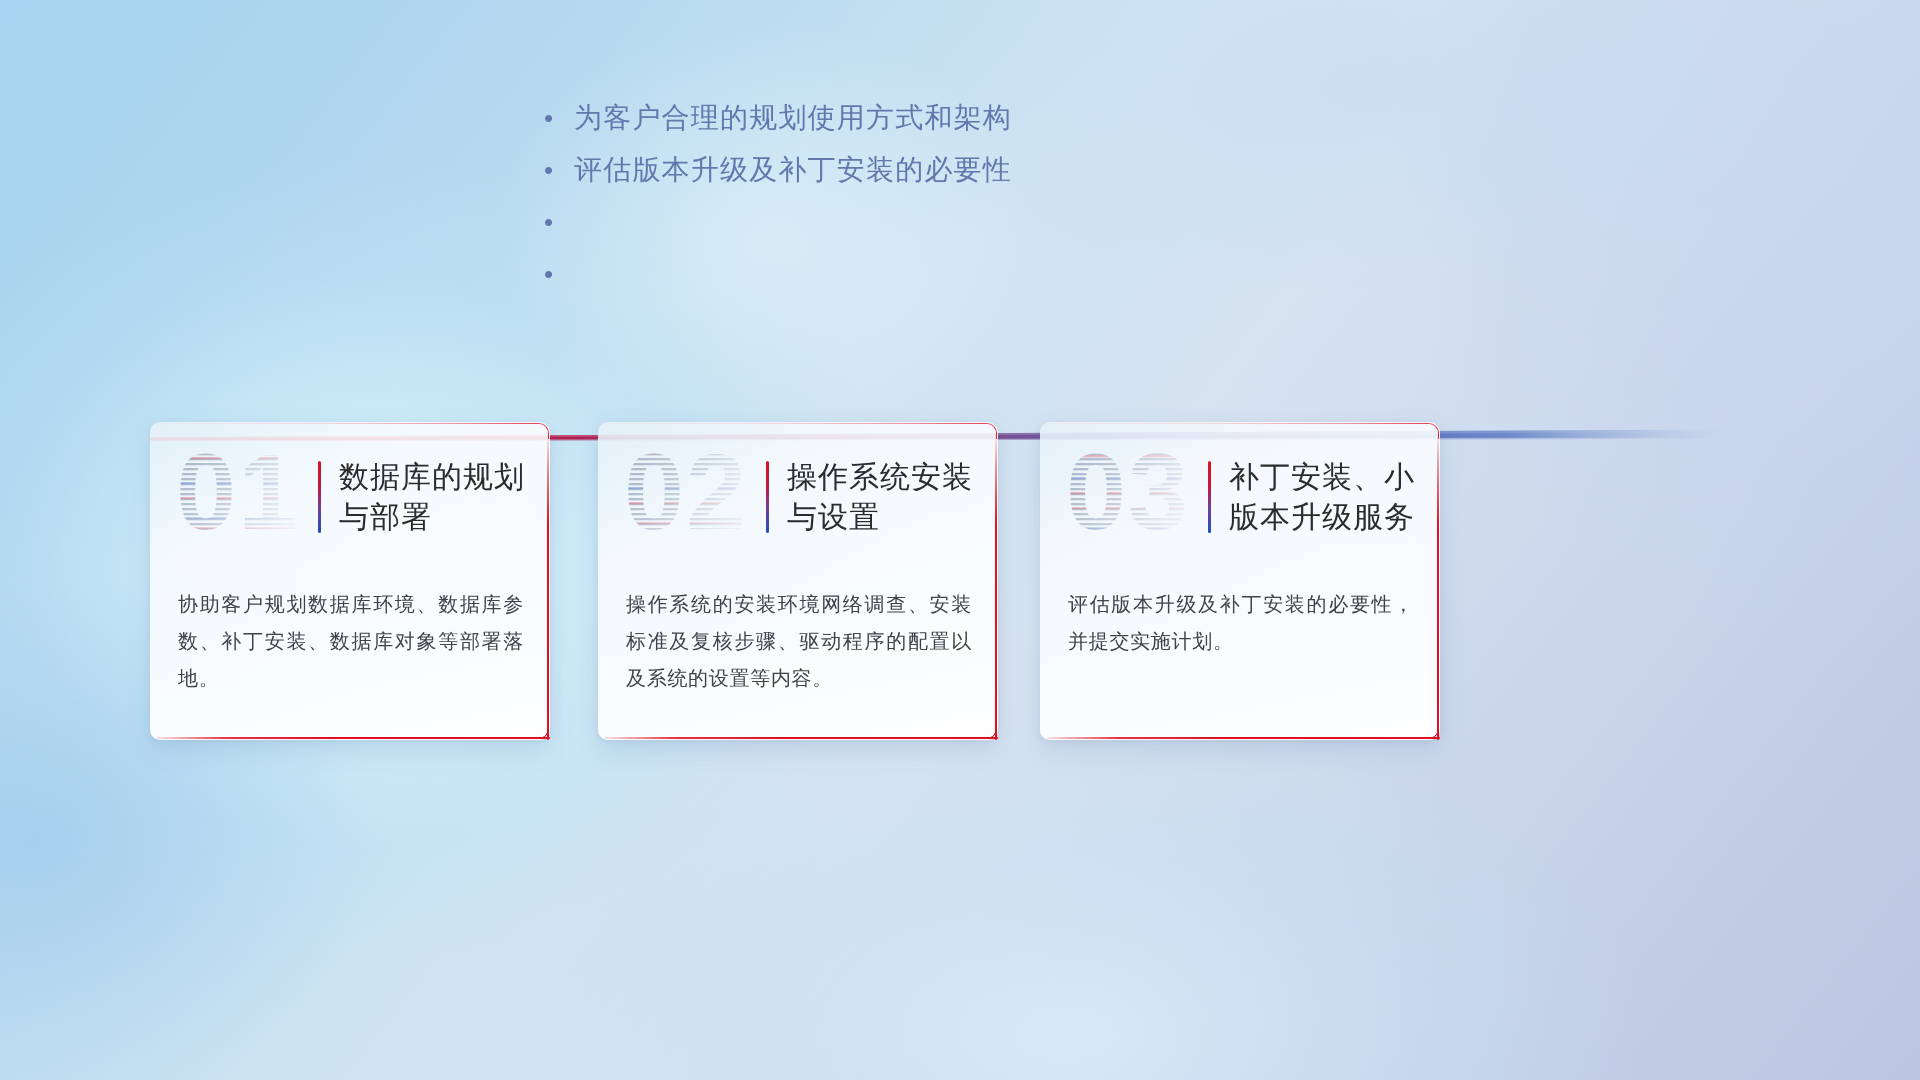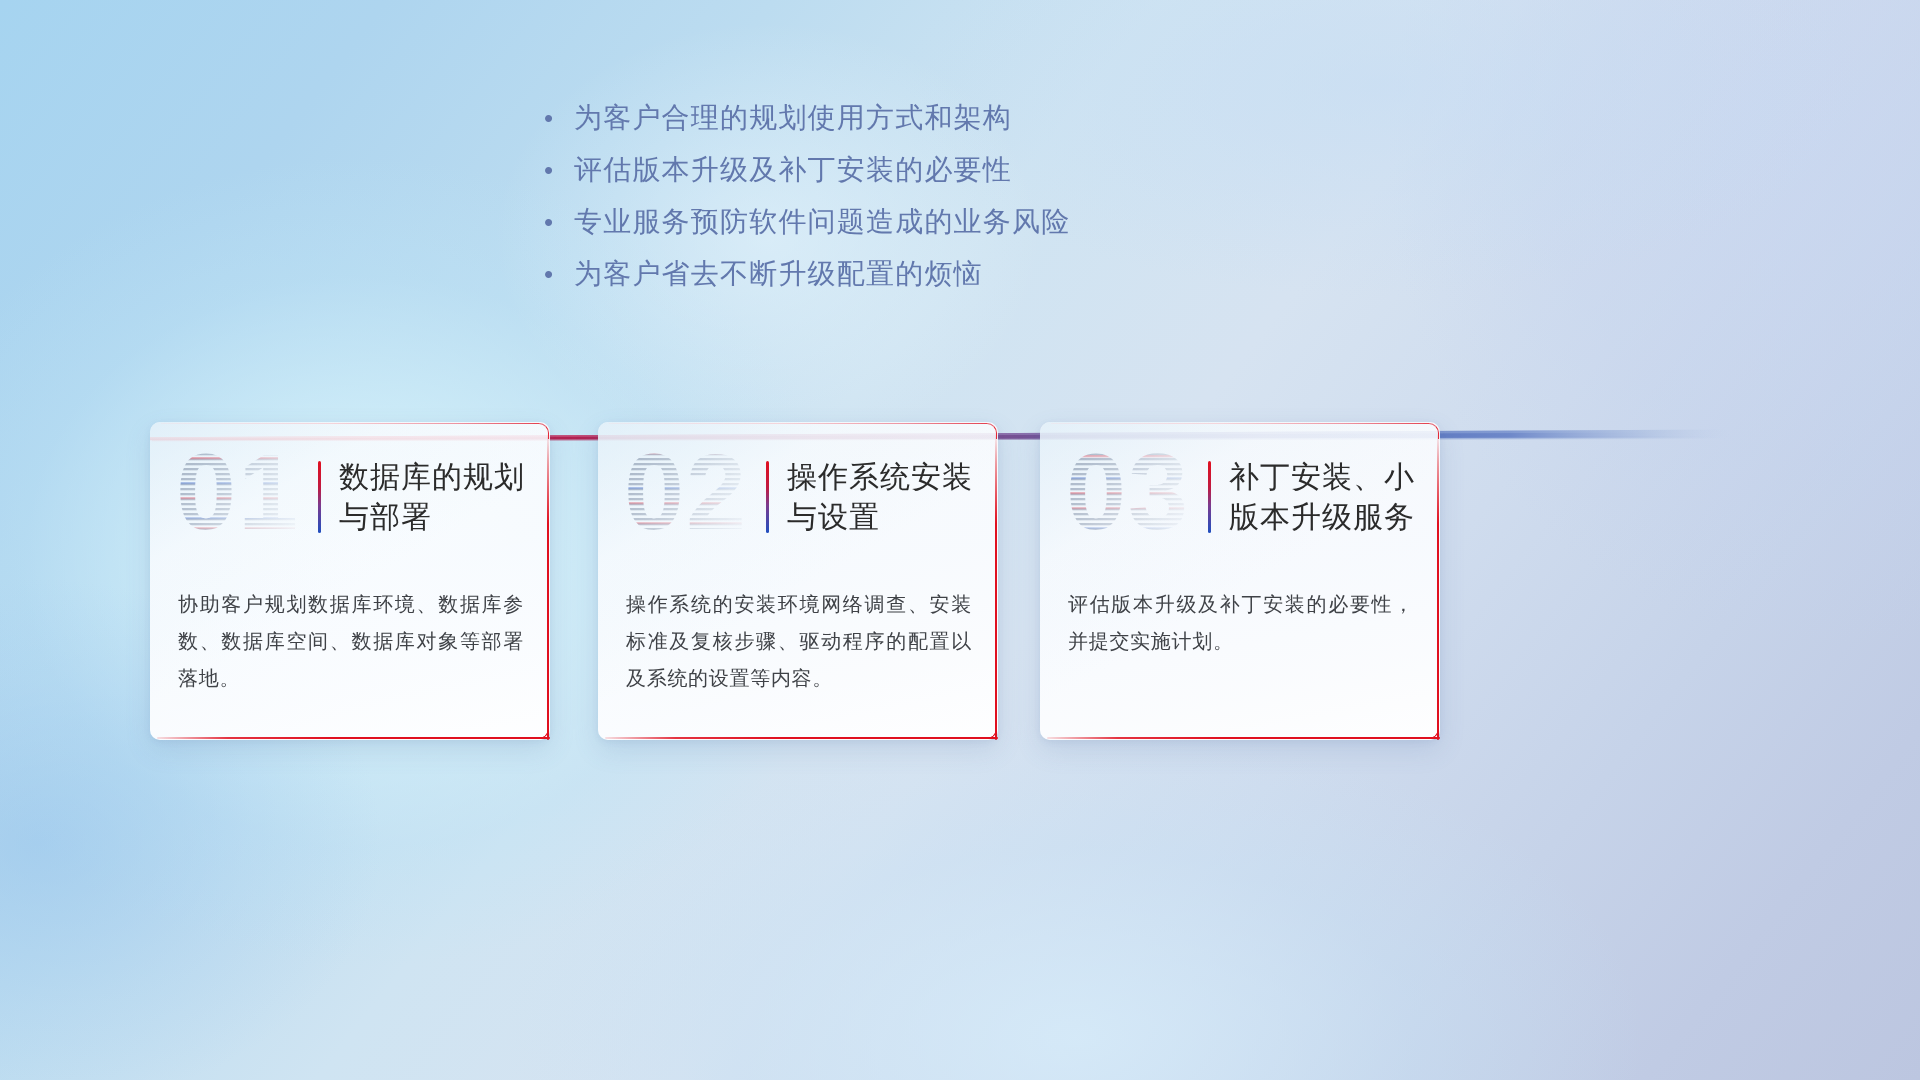--- a/index.html
+++ b/index.html
@@ -262,25 +262,23 @@
   <div class="bullet-row">
     <span class="bullet-dot">•</span>
     <span class="bullet-text">为客户合理的规划使用方式和架构</span>
   </div>
   <div class="bullet-row">
     <span class="bullet-dot">•</span>
     <span class="bullet-text">评估版本升级及补丁安装的必要性</span>
   </div>
   <div class="bullet-row">
     <span class="bullet-dot">•</span>
-    <span class="bullet-text">专业服务预防软件问题造成的业务风险</span>
   </div>
   <div class="bullet-row">
     <span class="bullet-dot">•</span>
-    <span class="bullet-text">为客户省去不断升级配置的烦恼</span>
   </div>
 </div>
 
 <div id="divider-wrap">
   <svg width="1920" height="34" viewBox="0 0 1920 34">
     <defs>
       <linearGradient id="divGrad" x1="0" y1="0" x2="1" y2="0">
         <stop offset="0.00" stop-color="#e81228"></stop>
         <stop offset="0.07" stop-color="#e20f25"></stop>
         <stop offset="0.22" stop-color="#bd1a46"></stop>
@@ -349,21 +347,21 @@
             </g>
           </g>
         </svg>
       </div>
       <div class="card-sep"></div>
       <div class="card-title">
         <span>数据库的规划</span>
         <span>与部署</span>
       </div>
     </div>
-    <div class="card-body">协助客户规划数据库环境、数据库参数、数据库空间、数据库对象等部署落地。</div>
+    <div class="card-body">协助客户规划数据库环境、数据库参数、补丁安装、数据库对象等部署落地。</div>
   </div>
 
   <div class="card card-3">
     <div class="card-surface"></div>
     <div class="card-border">
       <div class="card-border-t"></div>
       <div class="card-border-r"></div>
       <div class="card-border-b"></div>
       <div class="card-corner-tr"></div>
       <div class="card-corner-br"></div>

